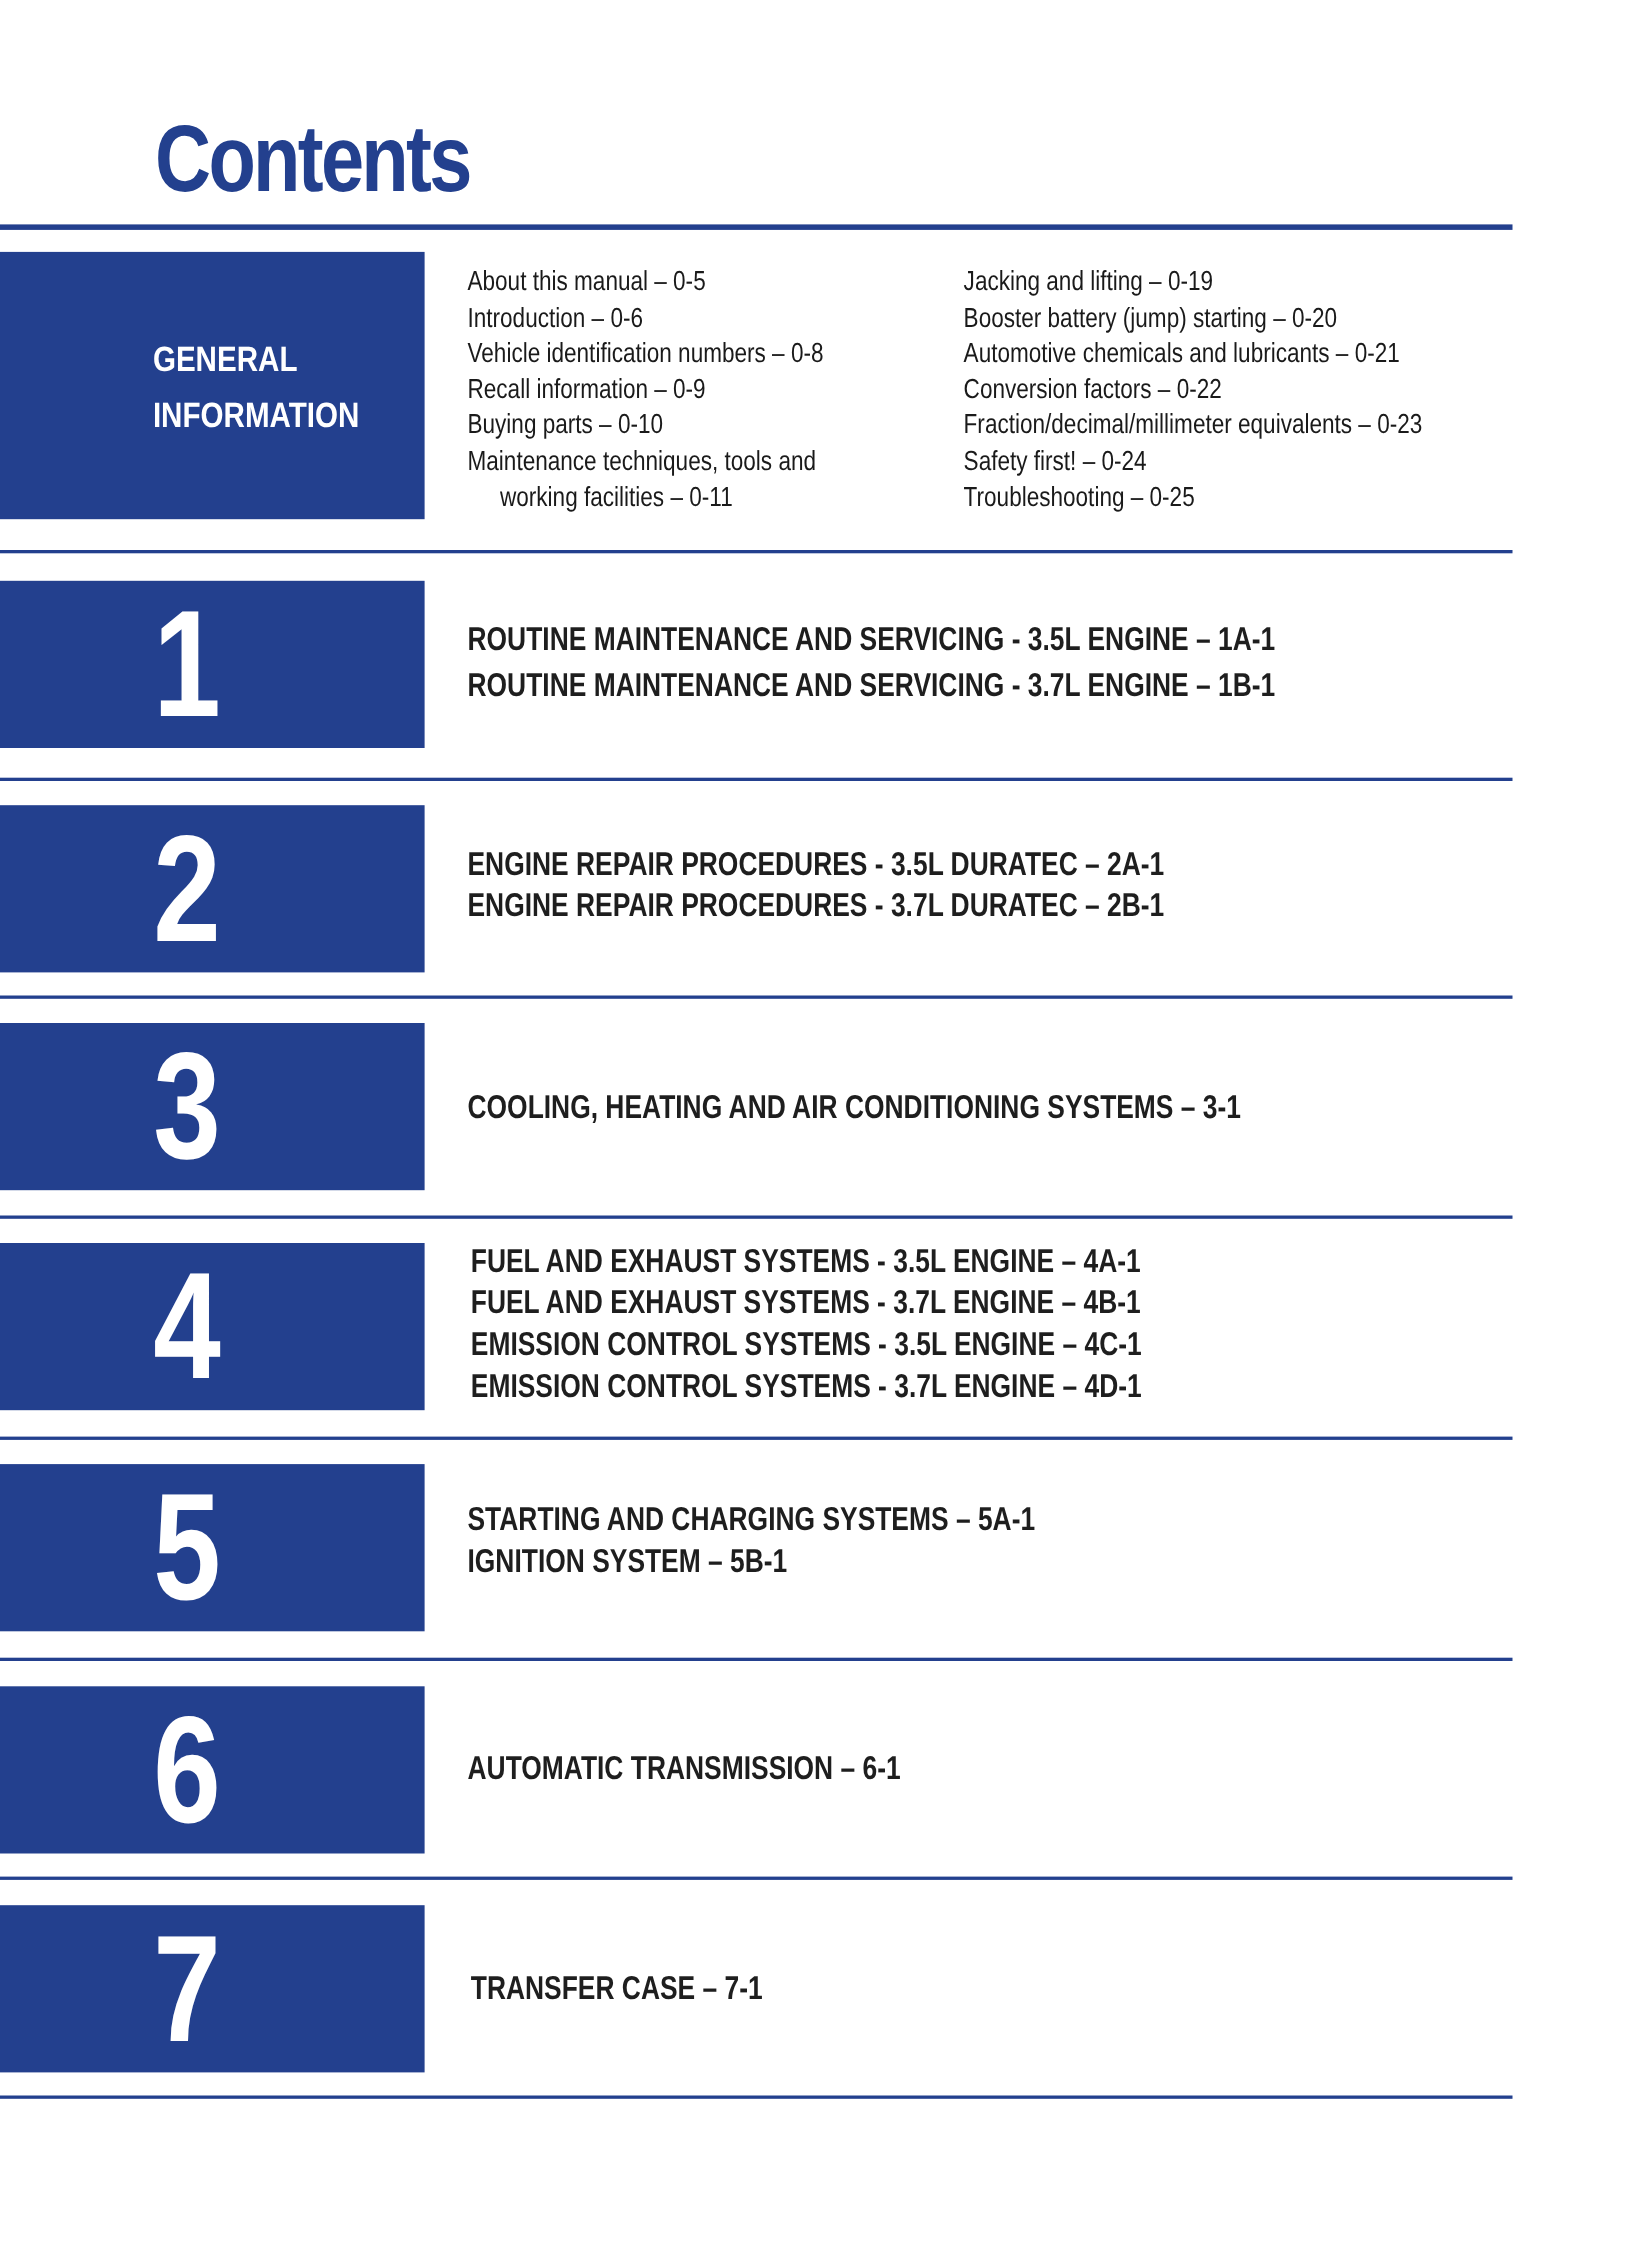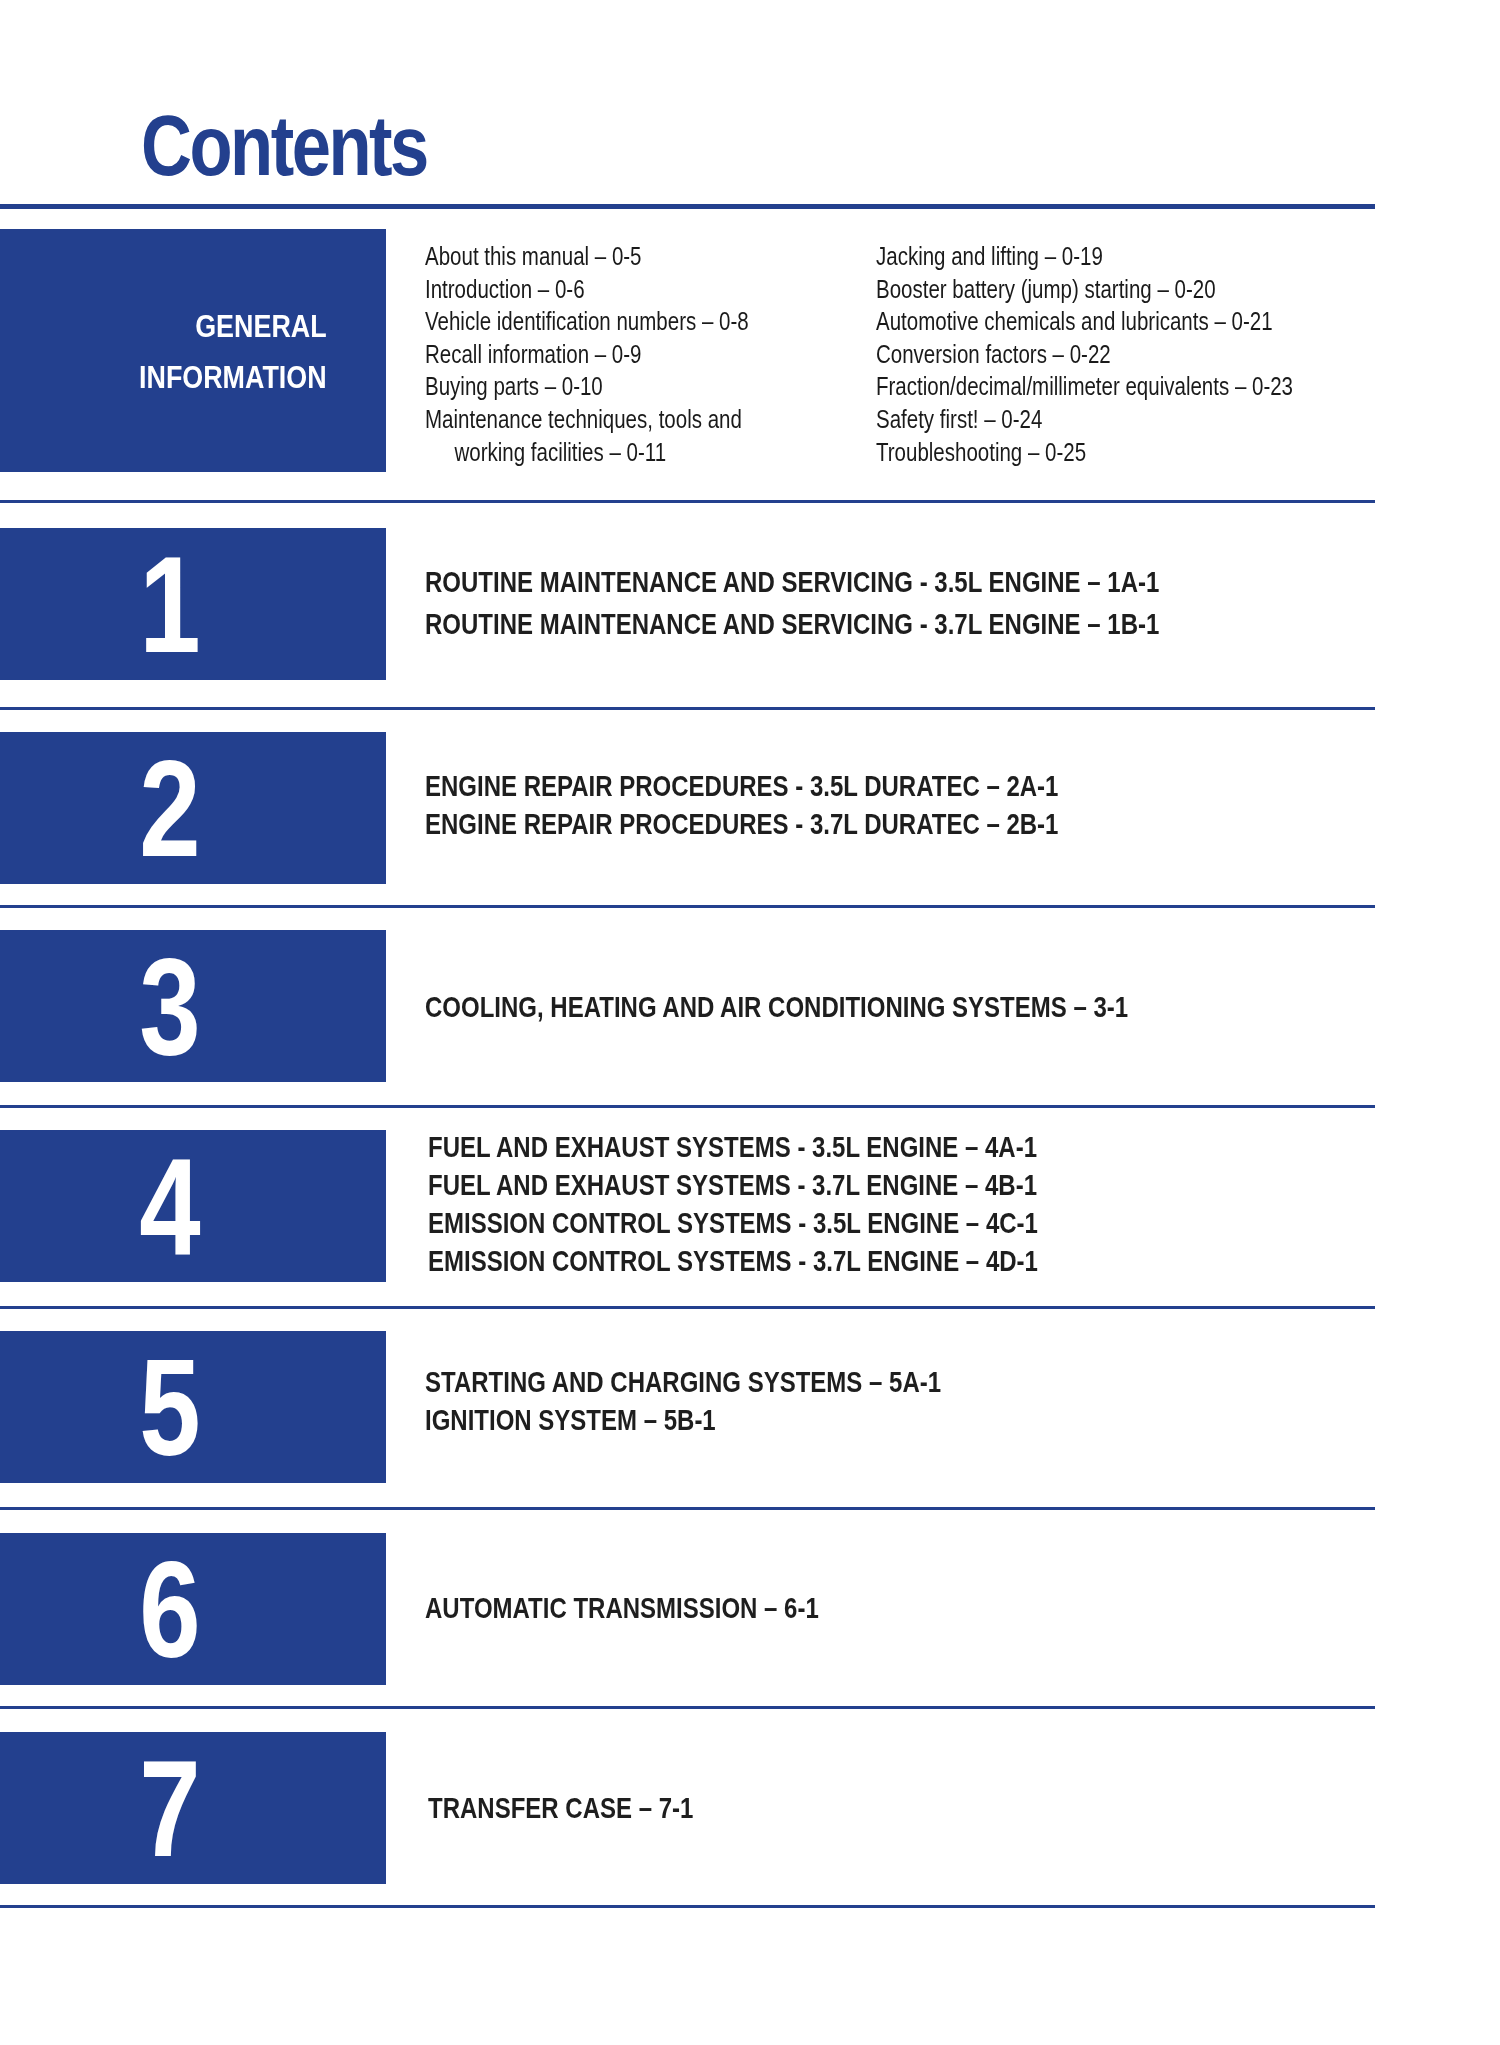--- a/index.html
+++ b/index.html
@@ -24,21 +24,21 @@
              transform: scaleX(0.8); transform-origin: left top; white-space: nowrap; }
   .entries div { line-height: 42px; }
   .entries.tight div { line-height: 38px; }
 </style>
 </head>
 <body>
 
 <h1 class="title">Contents</h1>
 <div class="rule-thick"></div>
 
-<div class="block" style="top:229px;height:243px;text-align:right;">
+<div class="block" style="top:229px;height:243px;">
   <div class="gi-label">
     <div>GENERAL</div>
     <div>INFORMATION</div>
   </div>
 </div>
 <div class="gi-col" style="left:425px;">
   <div>About this manual – 0-5</div>
   <div>Introduction – 0-6</div>
   <div>Vehicle identification numbers – 0-8</div>
   <div>Recall information – 0-9</div>

